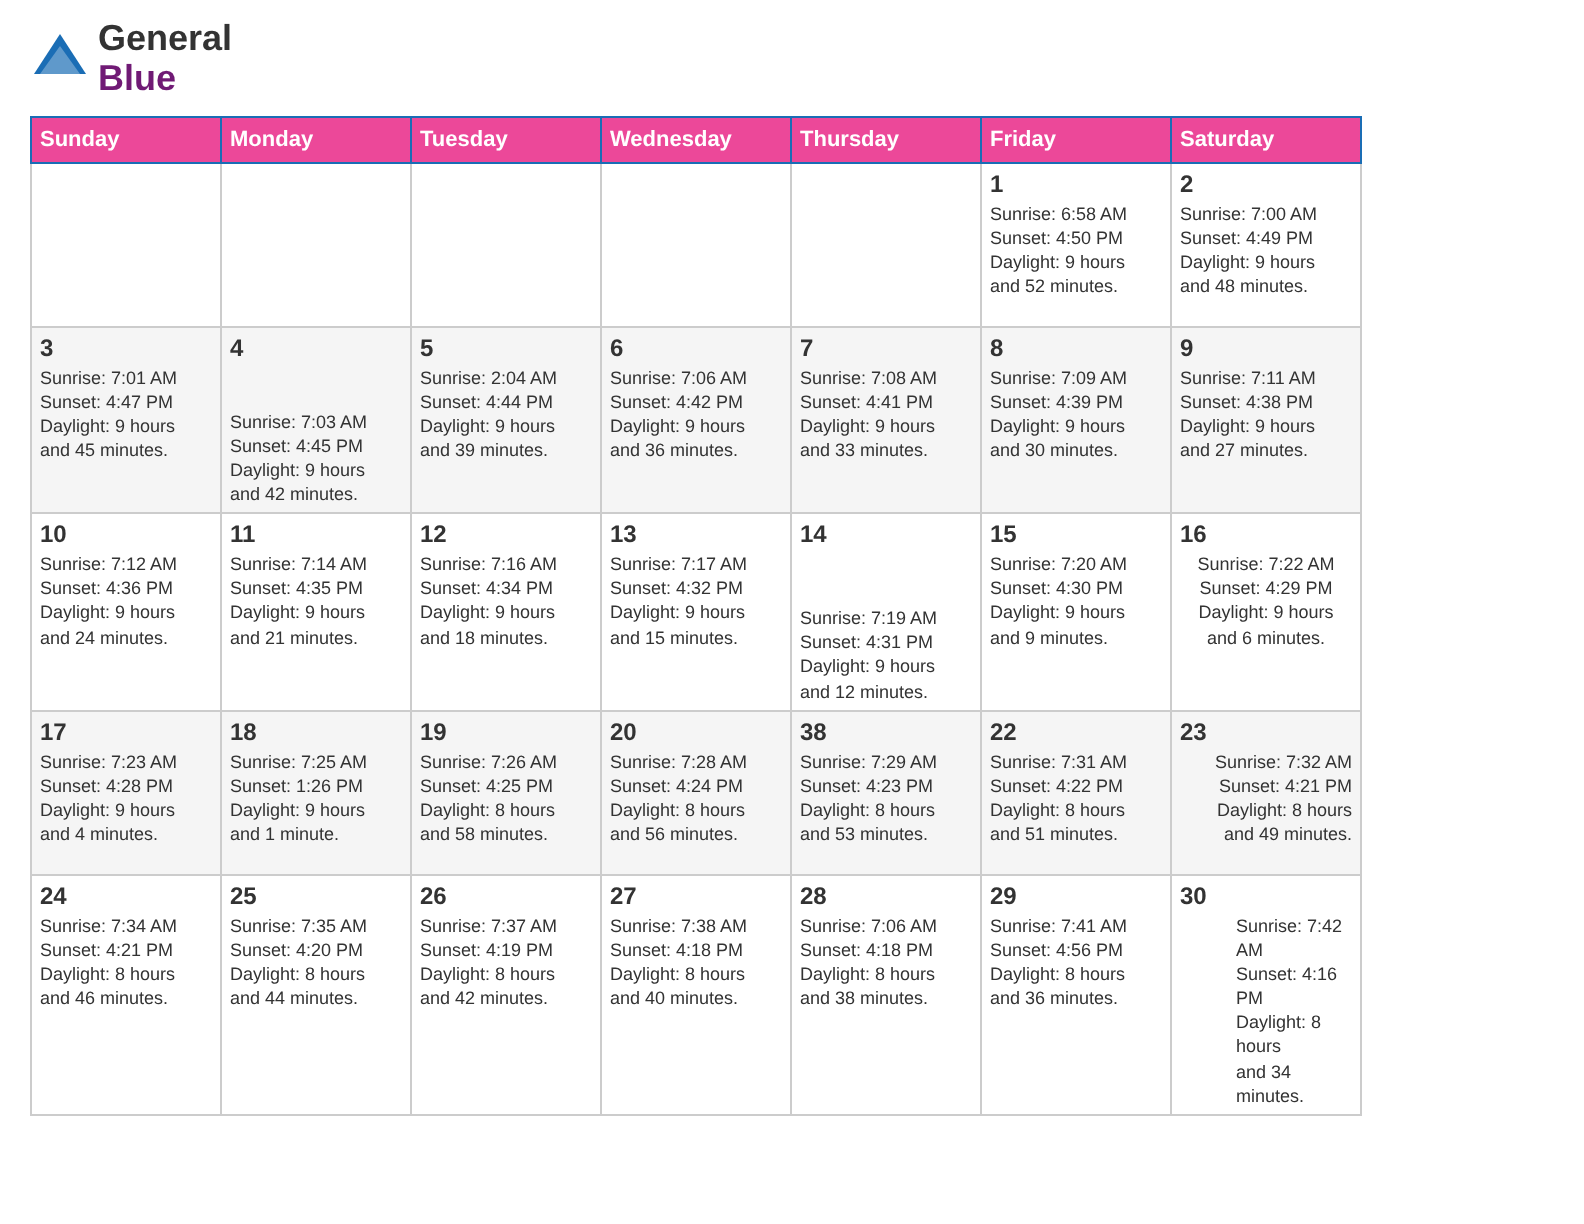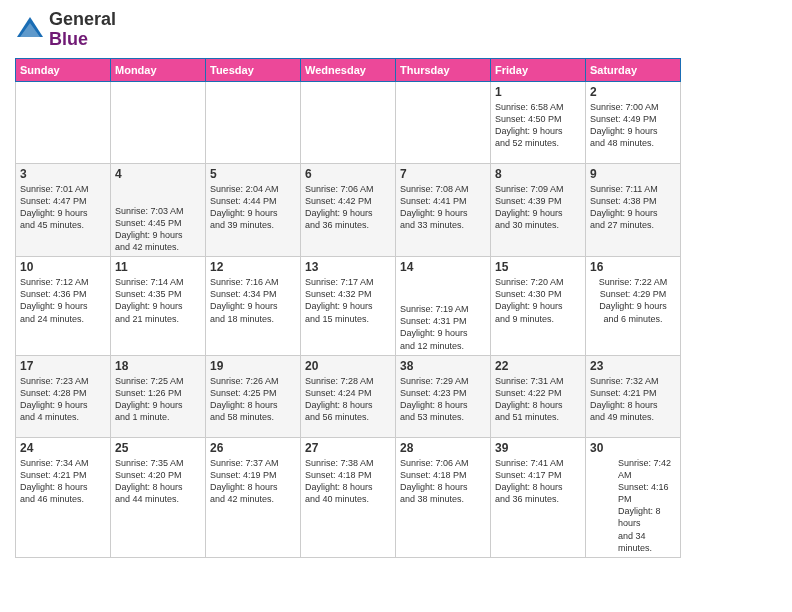--- a/index.html
+++ b/index.html
@@ -286,21 +286,21 @@
           </td>
           <td>
             <span class="day-num">22</span>
             <div class="cell-content" style="white-space: pre-line;">Sunrise: 7:31 AM
 Sunset: 4:22 PM
 Daylight: 8 hours
 and 51 minutes.</div>
           </td>
           <td>
             <span class="day-num">23</span>
-            <div class="cell-content" style="white-space: pre-line;">Sunrise: 7:32 AM
+            <div class="cell-content" style="white-space: pre-line; text-align: right;">Sunrise: 7:32 AM
 Sunset: 4:21 PM
 Daylight: 8 hours
 and 49 minutes.</div>
           </td>
         </tr>
         <tr>
           <td>
             <span class="day-num">24</span>
             <div class="cell-content" style="white-space: pre-line;">Sunrise: 7:34 AM
 Sunset: 4:21 PM
@@ -329,23 +329,23 @@
 and 40 minutes.</div>
           </td>
           <td>
             <span class="day-num">28</span>
             <div class="cell-content" style="white-space: pre-line;">Sunrise: 7:06 AM
 Sunset: 4:18 PM
 Daylight: 8 hours
 and 38 minutes.</div>
           </td>
           <td>
-            <span class="day-num">39</span>
+            <span class="day-num">29</span>
             <div class="cell-content" style="white-space: pre-line;">Sunrise: 7:41 AM
-Sunset: 4:17 PM
+Sunset: 4:56 PM
 Daylight: 8 hours
 and 36 minutes.</div>
           </td>
           <td>
             <span class="day-num">30</span>
             <div class="cell-content" style="white-space: pre-line; margin-left: 28px;">Sunrise: 7:42 AM
 Sunset: 4:16 PM
 Daylight: 8 hours
 and 34 minutes.</div>
           </td>

